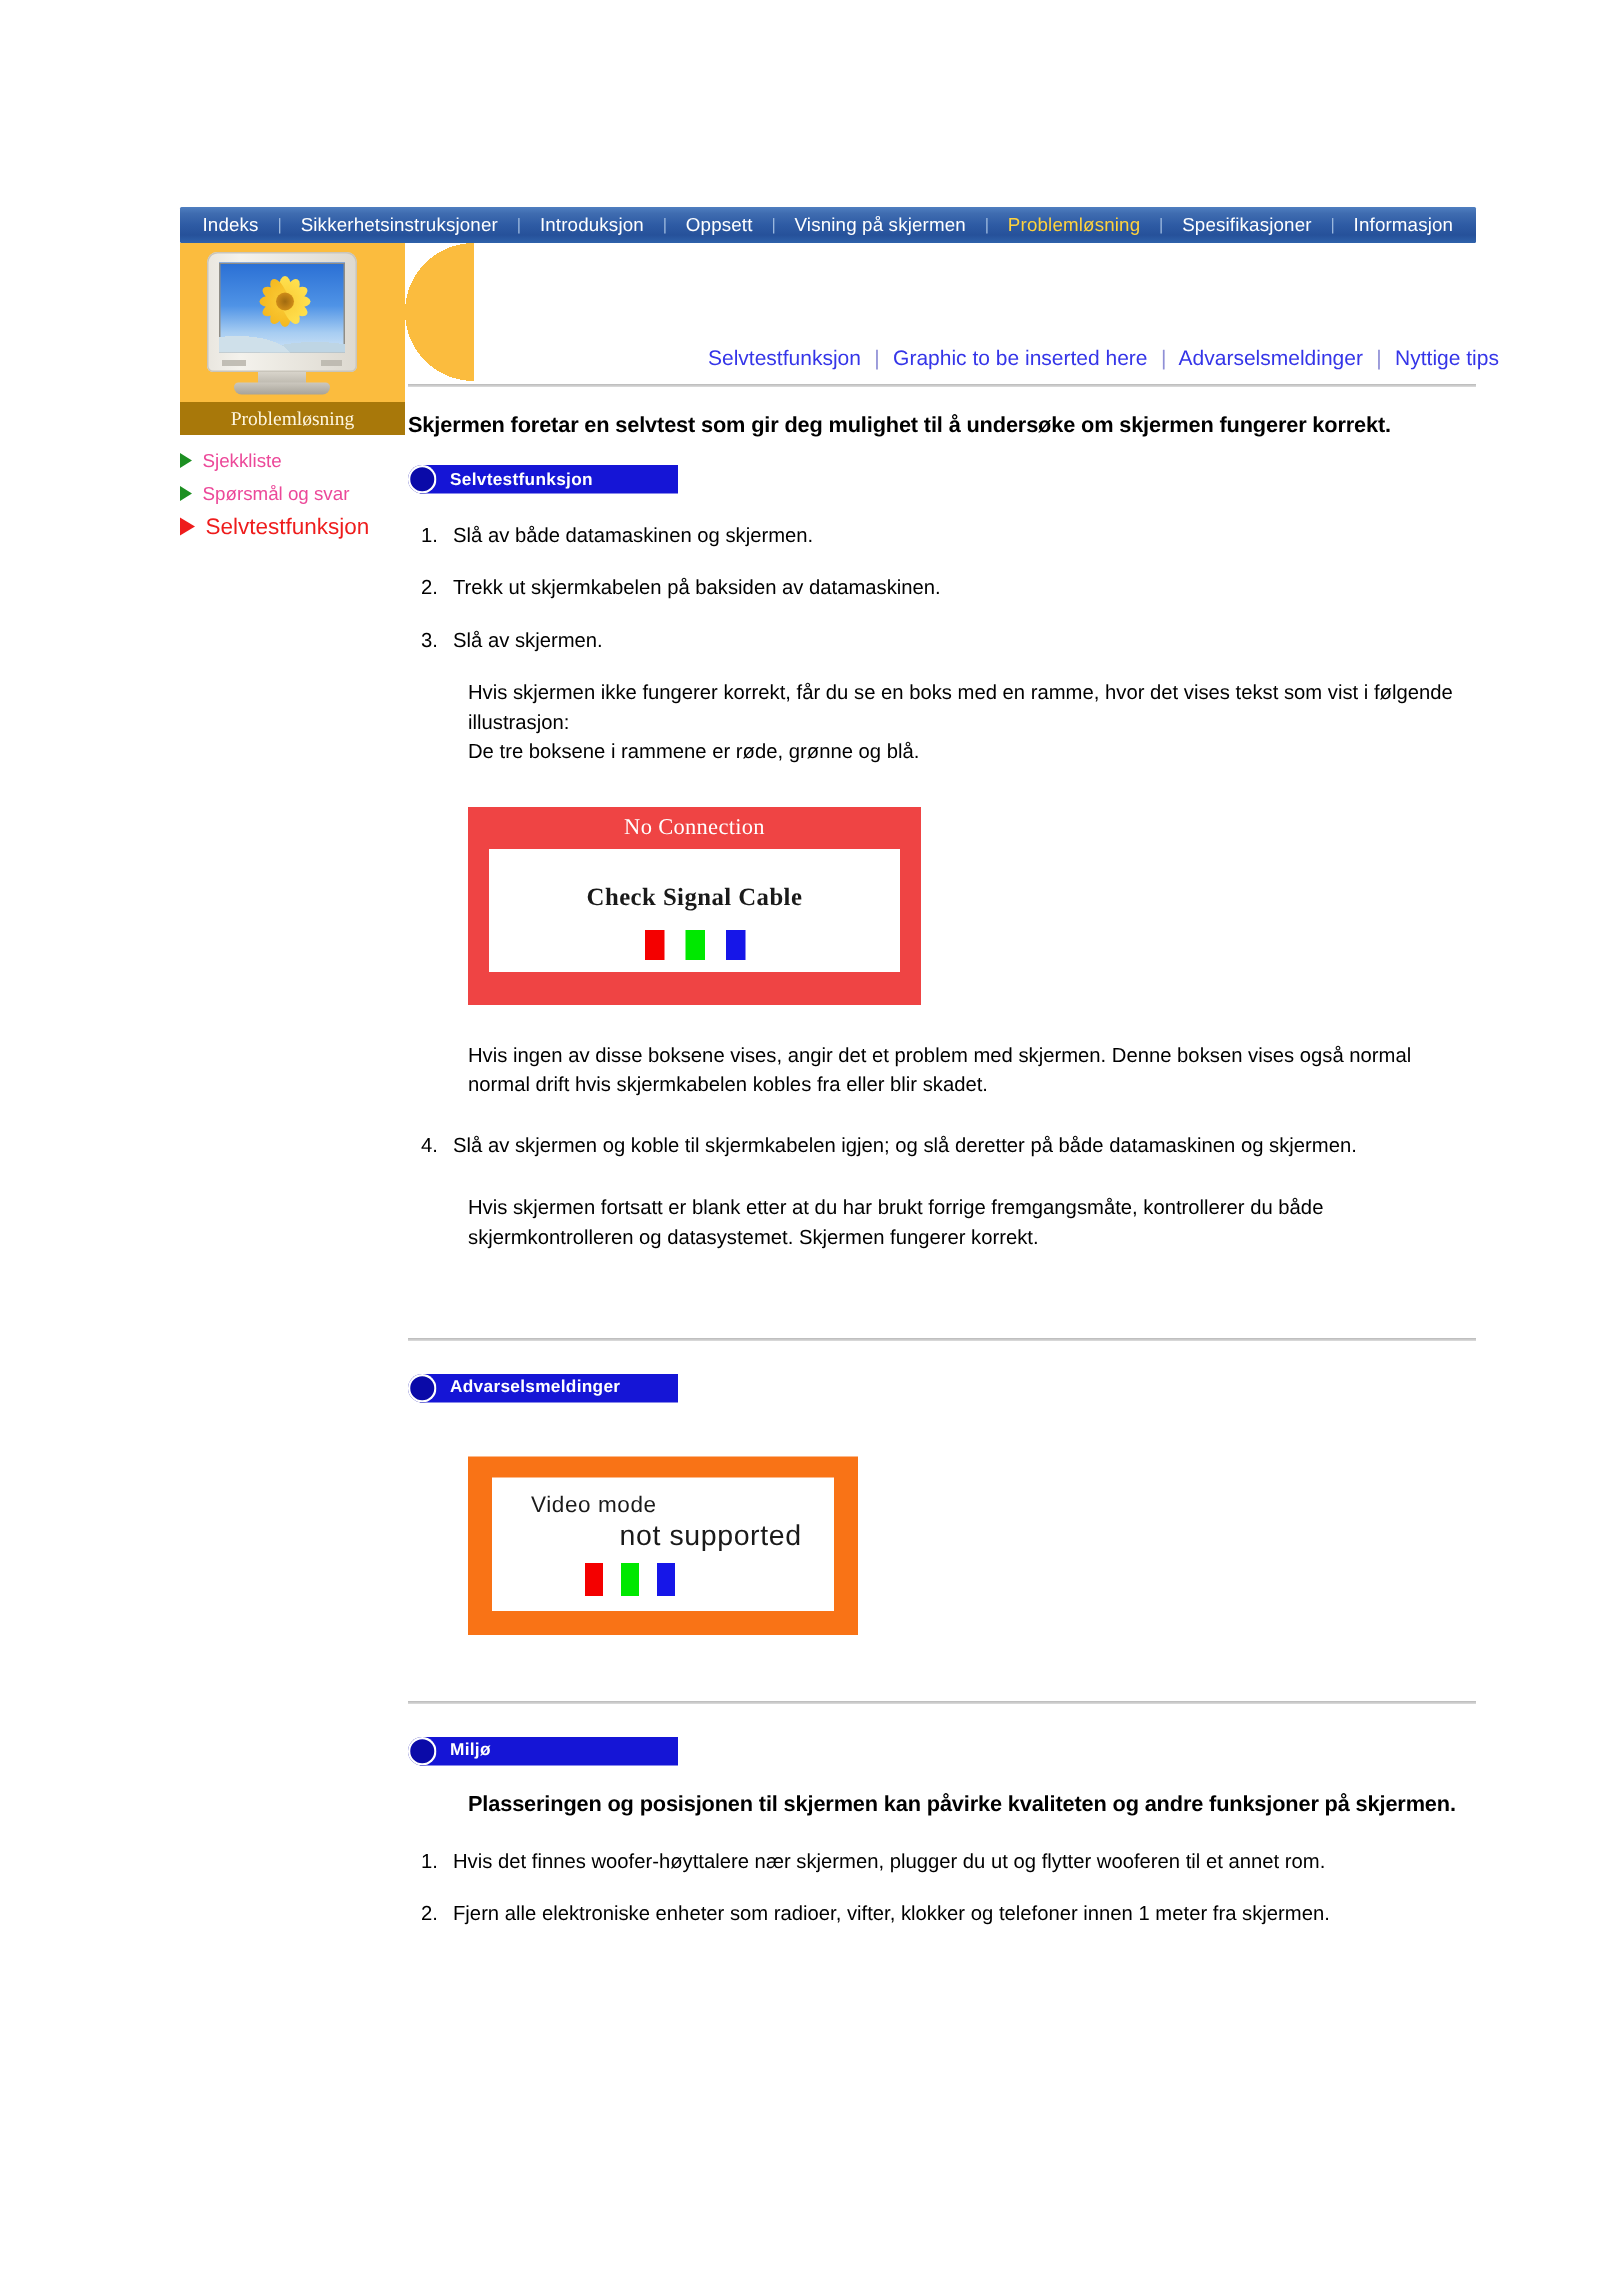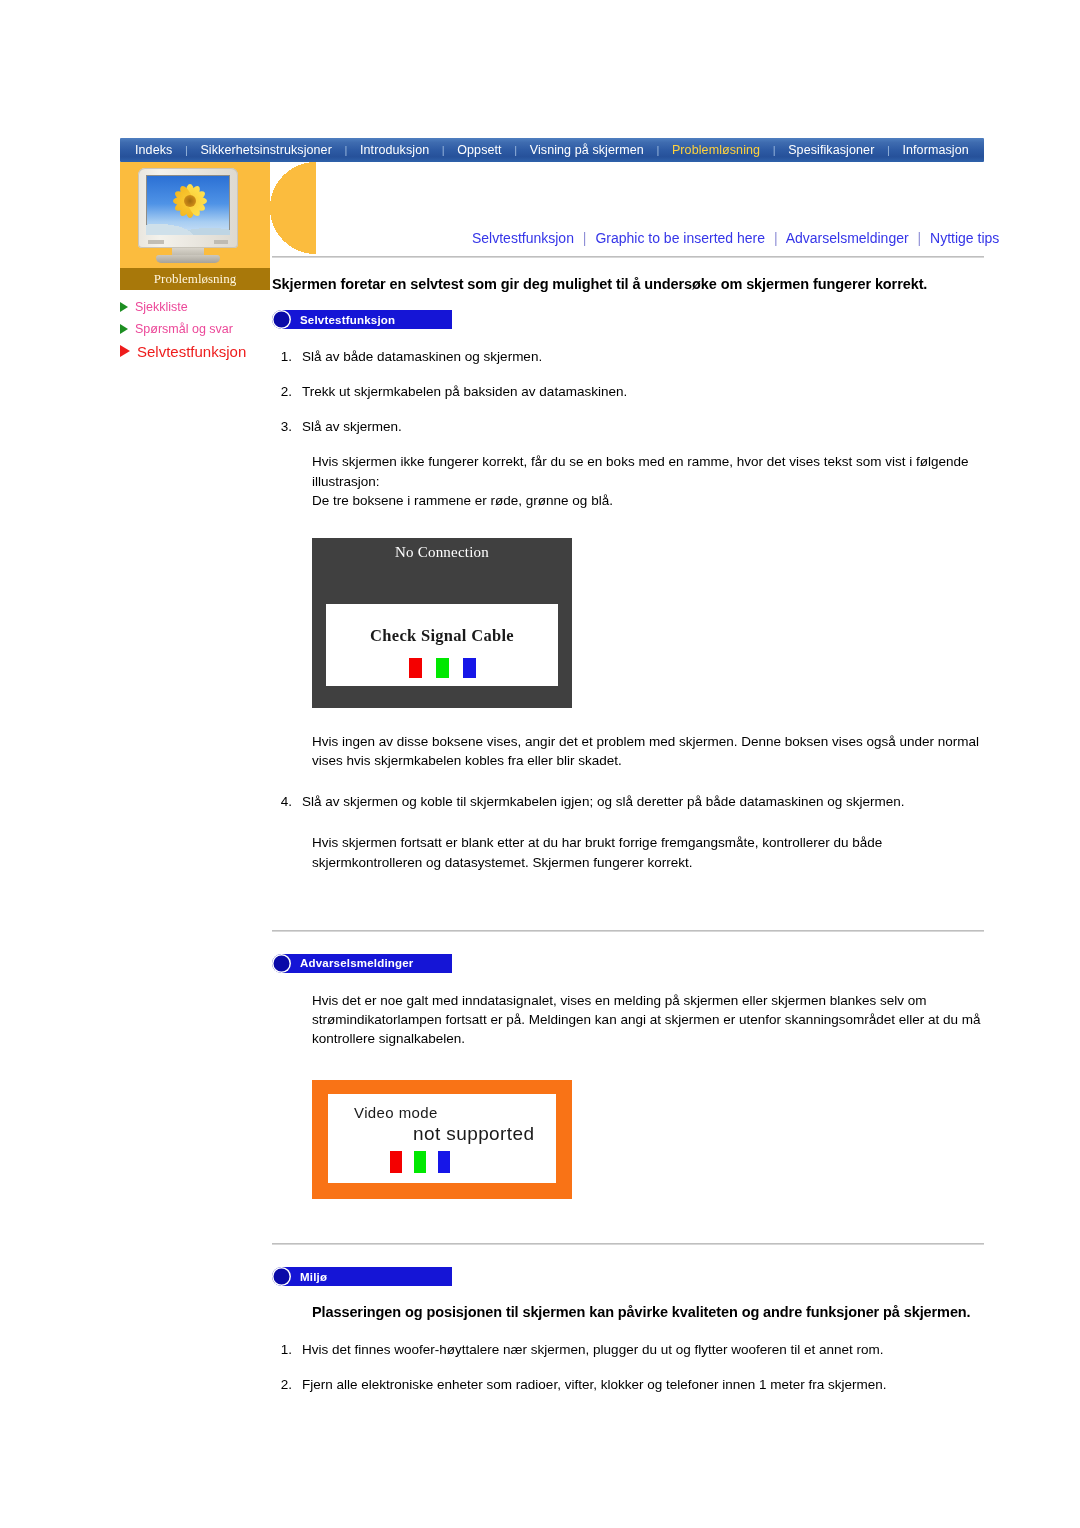--- a/index.html
+++ b/index.html
@@ -294,22 +294,22 @@
   p.body {
     font-size: 13.5px;
     line-height: 1.42;
     margin: 0 0 14px 11px;
   }
   p.indent { margin-left: 40px; }
 
   
   .errbox1 {
     margin-left: 40px;
-    width: 260px;
-    background: #404040;
+    width: 302px;
+    background: #ef4444;
     padding: 6px 14px 22px 14px;
     box-sizing: border-box;
   }
   .errbox1 .ttl {
     text-align: center;
     color: #ffffff;
     font-family: "Liberation Serif", serif;
     font-size: 15px;
     padding-bottom: 5px;
     letter-spacing: .2px;
@@ -320,21 +320,20 @@
     position: relative;
   }
   .errbox1 .inner .line {
     text-align: center;
     font-family: "Liberation Serif", serif;
     font-size: 16.5px;
     font-weight: bold;
     color: #1a1a1a;
     padding-top: 22px;
     letter-spacing: .3px;
-    margin-top: 38px;
   }
   .swatches {
     display: flex;
     justify-content: center;
     gap: 14px;
     margin-top: 12px;
   }
   .sw { width: 13px; height: 20px; }
   .sw.r { background: #f40000; }
   .sw.g { background: #00e800; }
@@ -485,21 +484,21 @@
         <div class="swatches">
           <span class="sw r"></span>
           <span class="sw g"></span>
           <span class="sw b"></span>
         </div>
       </div>
     </div>
 
     <div style="height:24px"></div>
 
-    <p class="body indent">Hvis ingen av disse boksene vises, angir det et problem med skjermen. Denne boksen vises også under normal vises hvis skjermkabelen kobles fra eller blir skadet.</p>
+    <p class="body indent">Hvis ingen av disse boksene vises, angir det et problem med skjermen. Denne boksen vises også normal normal drift hvis skjermkabelen kobles fra eller blir skadet.</p>
 
     <div style="height:8px"></div>
 
     <ol class="steps">
       <li>
         <span class="num">4.</span>
         <span class="txt">Slå av skjermen og koble til skjermkabelen igjen; og slå deretter på både datamaskinen og skjermen.</span>
       </li>
     </ol>
 
@@ -512,21 +511,20 @@
     <div style="height:22px"></div>
 
     <div class="badge">
       <span class="bar"></span>
       <span class="knob"></span>
       <span class="btxt">Advarselsmeldinger</span>
     </div>
 
     <div style="height:18px"></div>
 
-    <p class="body indent">Hvis det er noe galt med inndatasignalet, vises en melding på skjermen eller skjermen blankes selv om strømindikatorlampen fortsatt er på. Meldingen kan angi at skjermen er utenfor skanningsområdet eller at du må kontrollere signalkabelen.</p>
 
     <div style="height:18px"></div>
 
     <div class="errbox2">
       <div class="inner">
         <div class="l1">Video mode</div>
         <div class="l2">not  supported</div>
         <div class="swatches">
           <span class="sw r"></span>
           <span class="sw g"></span>

